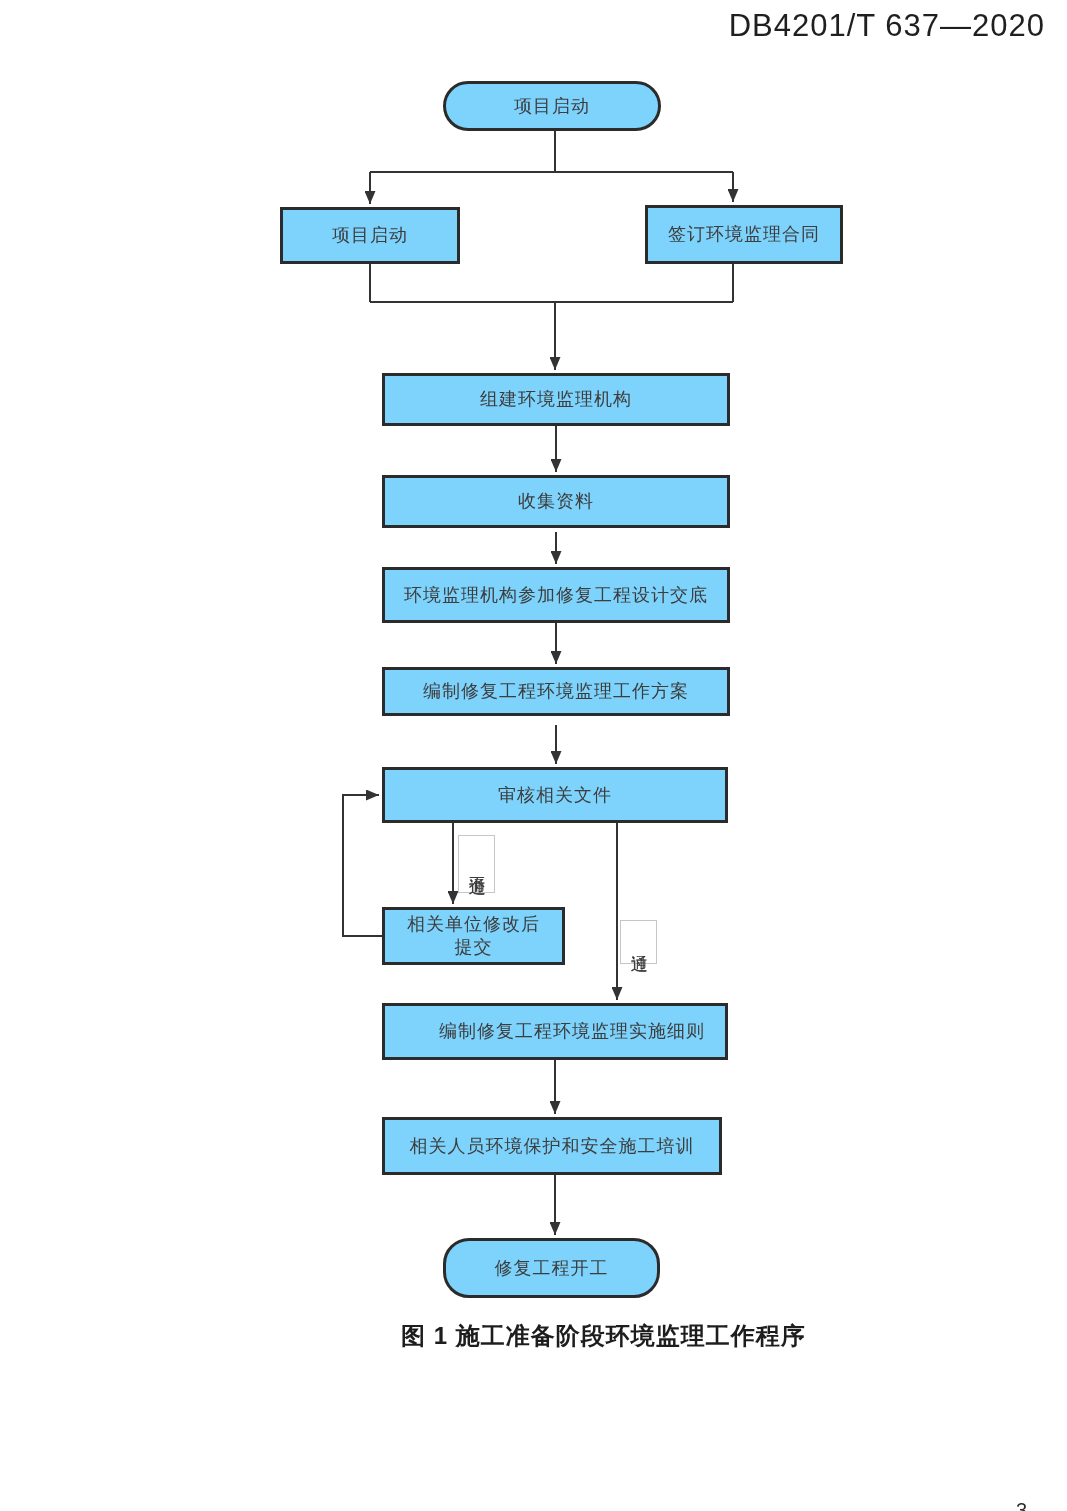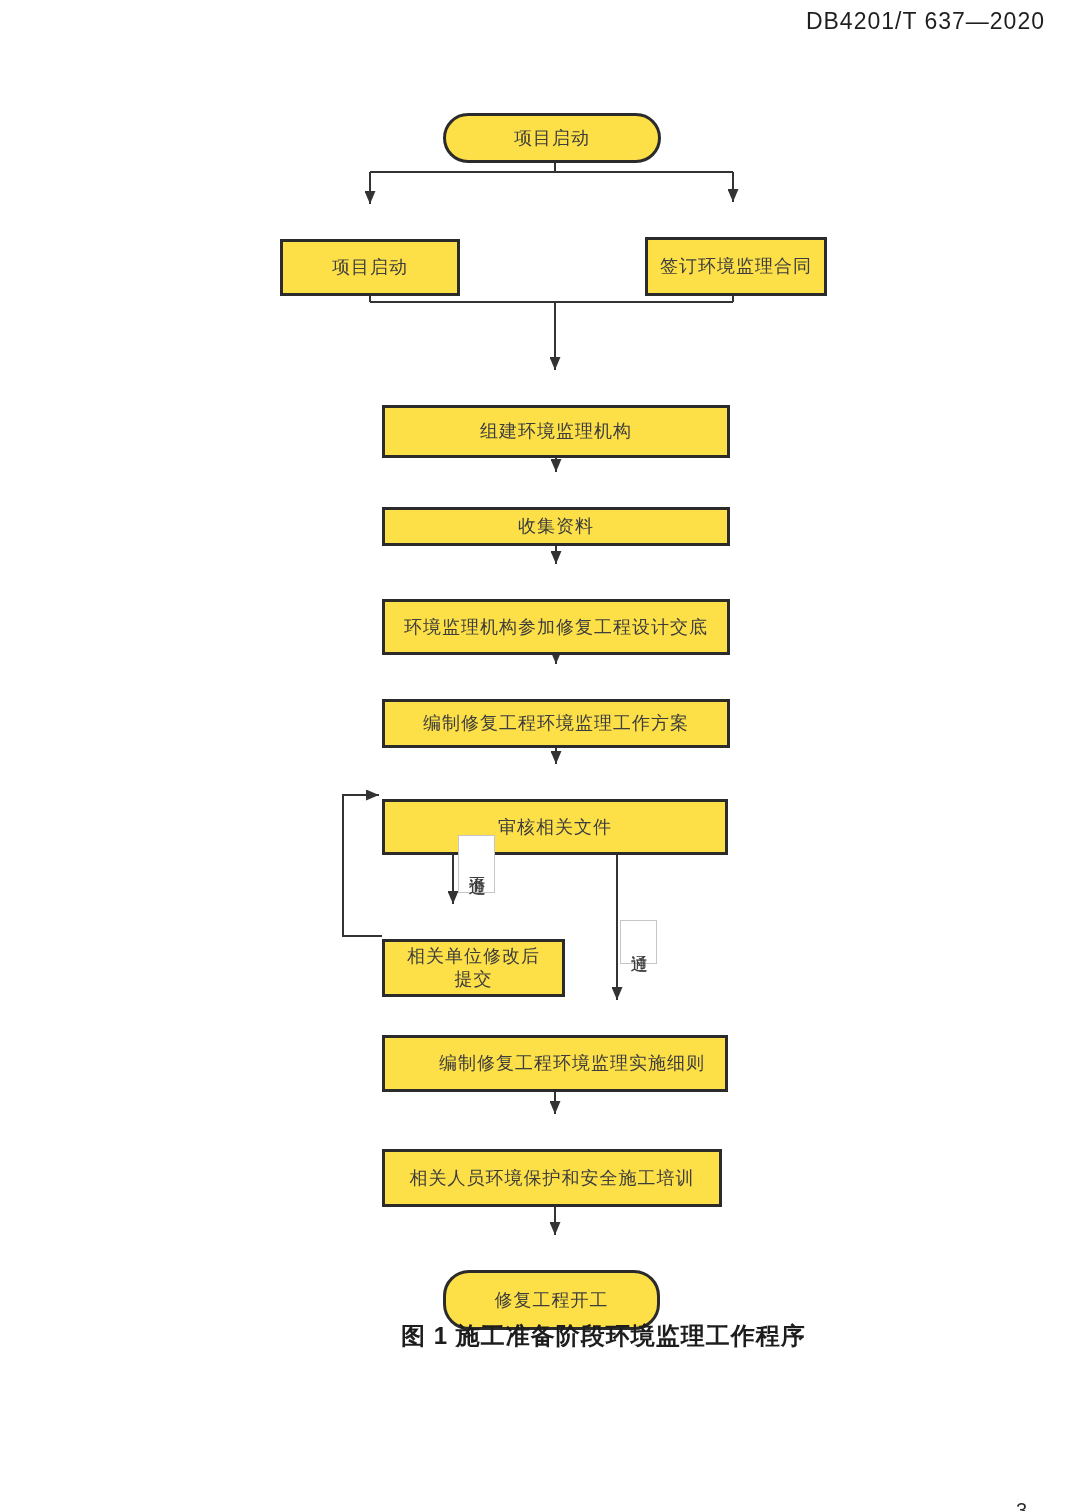--- a/index.html
+++ b/index.html
@@ -5,36 +5,35 @@
   html,body{margin:0;padding:0;background:#ffffff;}
   .page{
     position:relative;
     width:1067px;height:1511px;
     background:#ffffff;
     overflow:hidden;
     font-family:"Liberation Sans","DejaVu Sans",sans-serif;
   }
   .doc-number{
     position:absolute;top:8px;right:22px;
-    font-size:23px;color:#1f1f1f;
+    font-size:31px;color:#1f1f1f;
     letter-spacing:1px;
     font-family:"Liberation Sans","DejaVu Sans",sans-serif;
   }
   .connectors{position:absolute;left:0;top:0;width:1067px;height:1511px;}
   .node{
     position:absolute;
     box-sizing:border-box;
     border:3px solid #2b2b2b;
-    background:#fde047;
+    background:#7dd3fc;
     display:flex;align-items:center;justify-content:center;
     font-size:18px;color:#3d3d3d;
     letter-spacing:1px;
     text-align:center;
     line-height:1.45;
-    margin-top:32px;
   }
   .stadium{border-radius:26px;}
   .multiline{white-space:pre-line;}
   .edge-label{
     position:absolute;
     box-sizing:border-box;
     background:#ffffff;
     border:1px solid #c6c6c6;
     color:#3d3d3d;
     font-size:17px;
@@ -85,25 +84,25 @@
     <path d="M617,823 V1000" marker-end="url(#arw)"></path>
     <path d="M382,936 L343,936 L343,795 L379,795" marker-end="url(#arw)"></path>
     <path d="M555,1060 V1114" marker-end="url(#arw)"></path>
     <path d="M555,1175 V1235" marker-end="url(#arw)"></path>
   </svg>
 
   <div class="node stadium" style="left:443px;top:81px;width:218px;height:50px;">项目启动</div>
 
   <div class="node" style="left:280px;top:207px;width:180px;height:57px;">项目启动</div>
 
-  <div class="node" style="left:645px;top:205px;width:182px;height:59px;">签订环境监理合同</div>
+  <div class="node" style="left:645px;top:205px;width:198px;height:59px;">签订环境监理合同</div>
 
   <div class="node" style="left:382px;top:373px;width:348px;height:53px;">组建环境监理机构</div>
 
-  <div class="node" style="left:382px;top:475px;width:348px;height:39px;">收集资料</div>
+  <div class="node" style="left:382px;top:475px;width:348px;height:53px;">收集资料</div>
 
   <div class="node" style="left:382px;top:567px;width:348px;height:56px;">环境监理机构参加修复工程设计交底</div>
 
   <div class="node" style="left:382px;top:667px;width:348px;height:49px;">编制修复工程环境监理工作方案</div>
 
   <div class="node" style="left:382px;top:767px;width:346px;height:56px;">审核相关文件</div>
 
   <div class="node multiline" style="left:382px;top:907px;width:183px;height:58px;line-height:1.3;">相关单位修改后
 提交</div>
 

